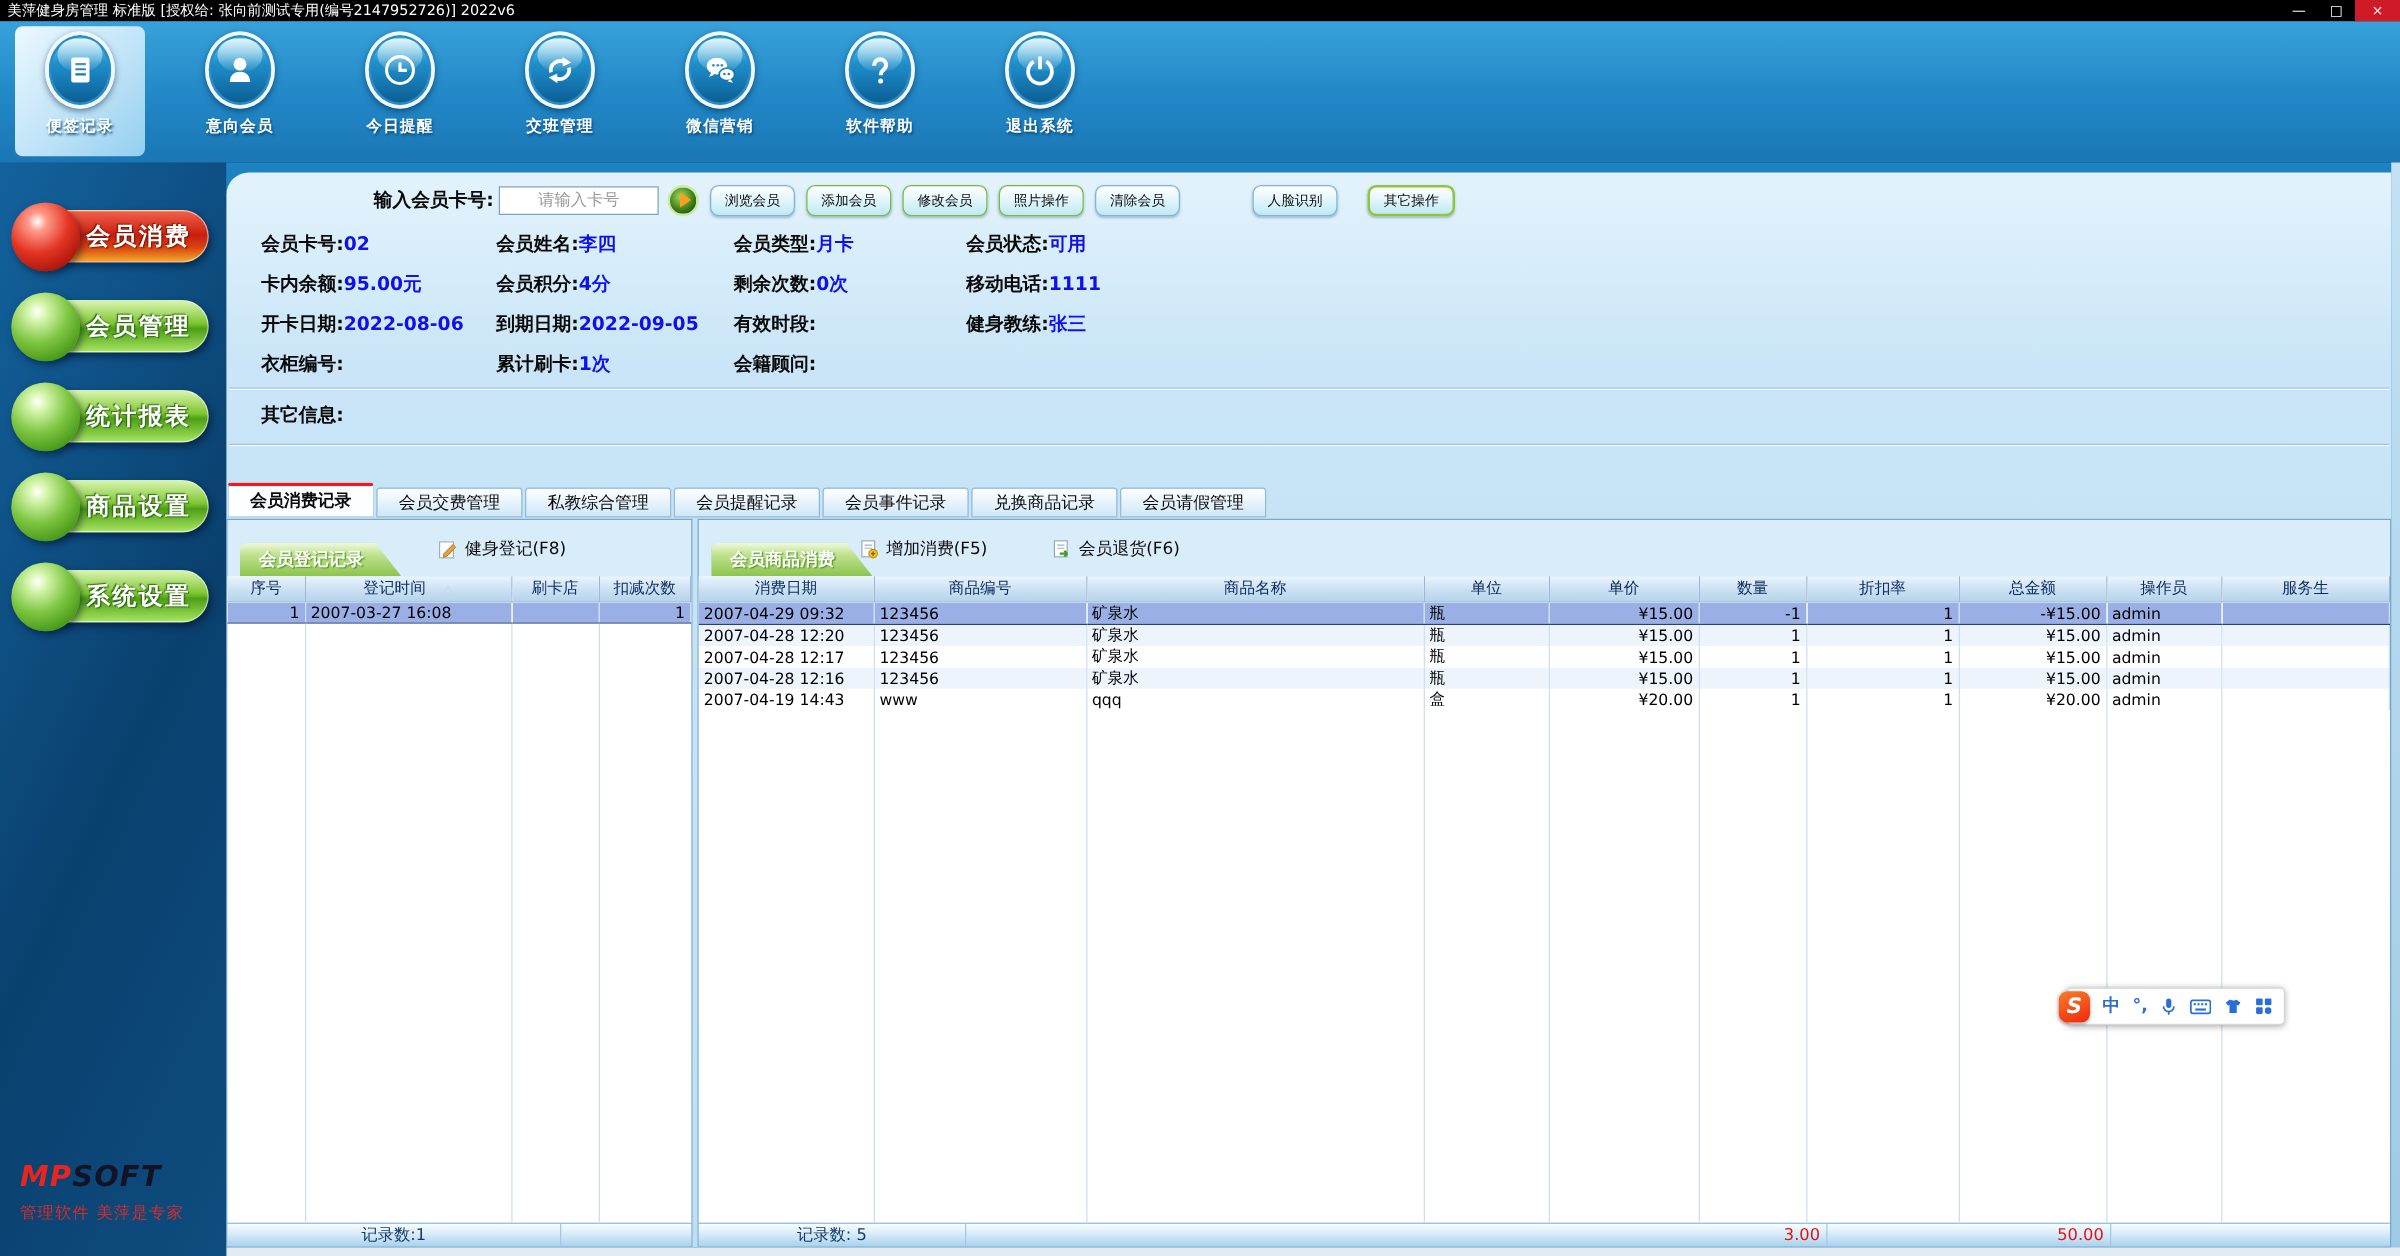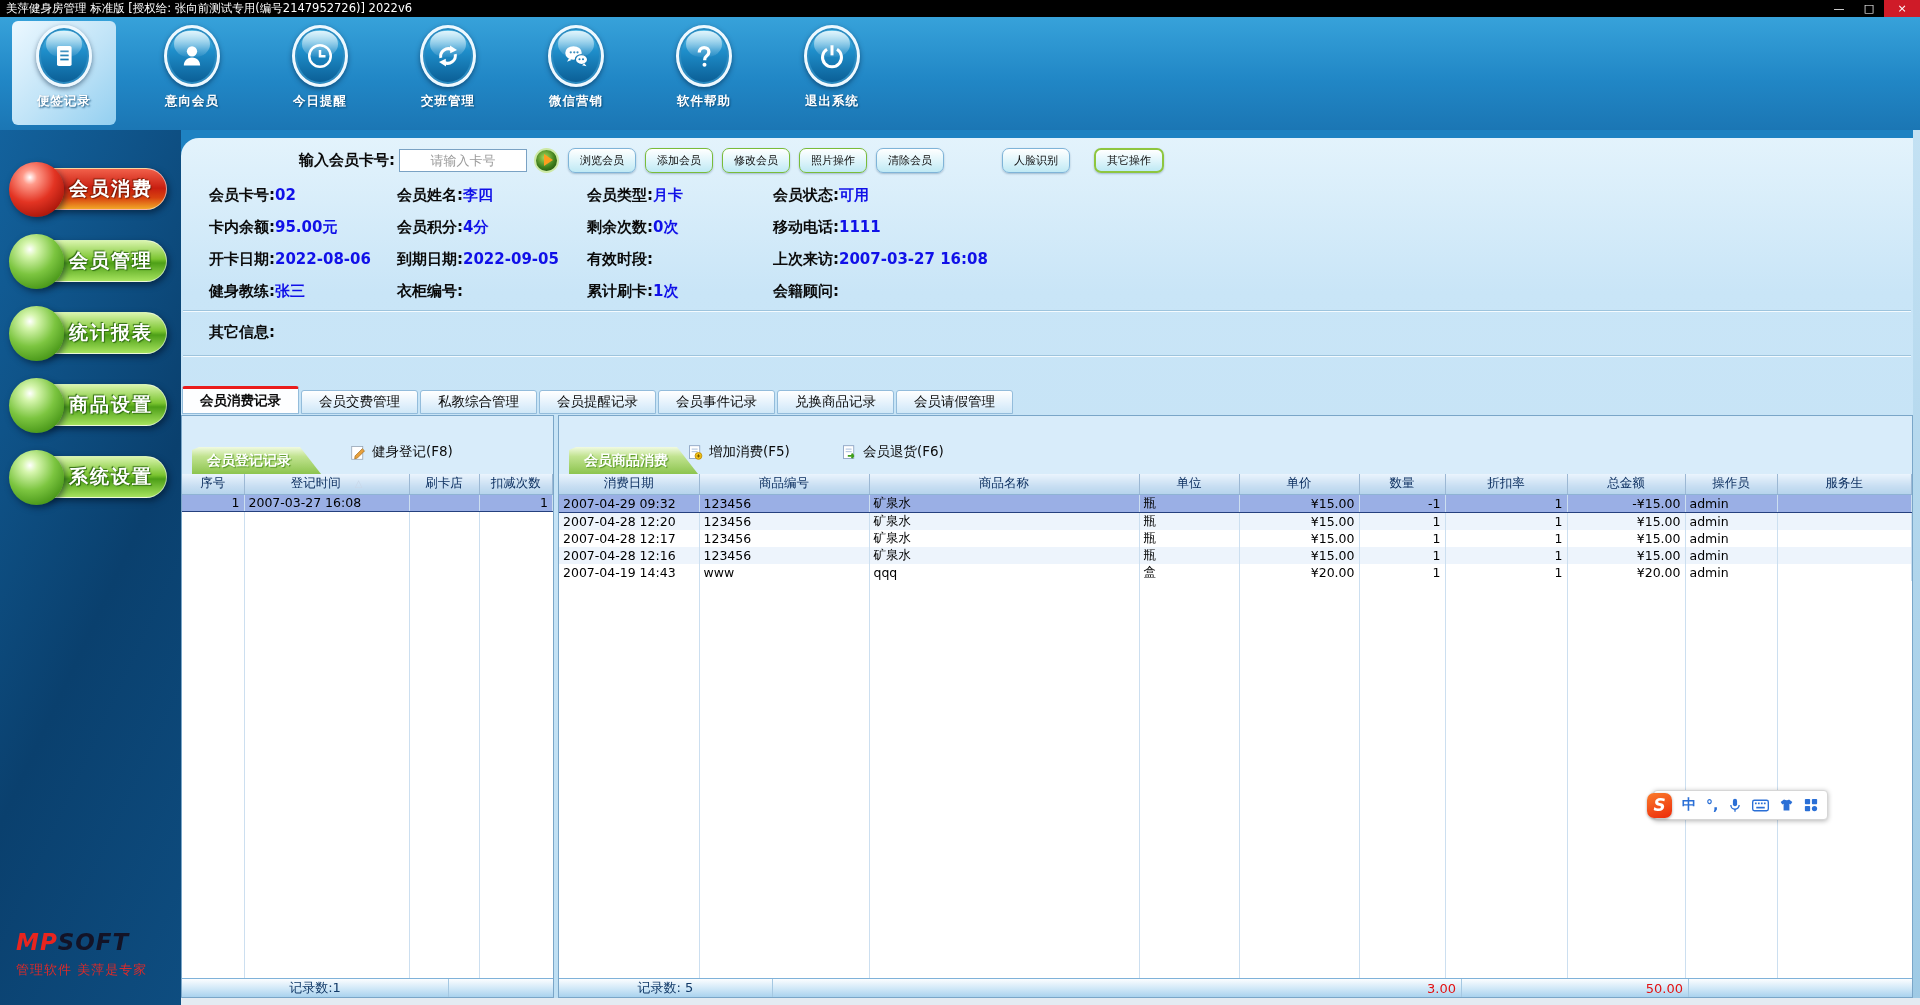--- a/index.html
+++ b/index.html
@@ -92,21 +92,21 @@
   .tab-strip { display:flex; align-items:flex-end; margin-top:29px; height:28px; padding-left:1px; }
   .tab { height:24px; padding:0 17px; margin-right:2px; display:flex; align-items:center; font-size:13.5px;
          color:#0a0a0a; cursor:pointer; border:1px solid #93bcdb; border-radius:3px 3px 0 0;
          background:linear-gradient(180deg,#ffffff,#ddeefb 70%,#cfe7f6);margin-top:12px; }
   .tab.active { height:28px; background:#fdfeff; border-top:3px solid #ea1c1c; font-weight:bold; }
 
   
   .split { position:absolute; left:0; right:0; top:277px; bottom:0; display:flex; gap:4px; }
   .panel { border:1px solid #7aa6c8; background:#d8ecfa; display:flex; flex-direction:column; }
   .panel.left { width:373px; flex:none; } .panel.right { flex:1; }
-  .panel-head { height:58px; position:relative; flex:none; }
+  .panel-head { height:45px; position:relative; flex:none; }
   .folder-tab { position:absolute; left:10px; bottom:0; height:27px; padding:0 30px 0 15px;
                 display:flex; align-items:center; font-size:14px; font-weight:bold; color:#fff;
                 text-shadow:1px 1px 1px #53941f; cursor:pointer;
                 background:linear-gradient(180deg,#f1fae1 0%,#c1e390 35%,#8cc44e 100%);
                 clip-path:polygon(0 3px, 7px 0, calc(100% - 21px) 0, 100% 100%, 0 100%);
                 filter:drop-shadow(0 0 1px #69a636); }
   .link-btn { position:absolute; bottom:13px; display:flex; align-items:center; gap:5px;
               font-size:13.5px; color:#0a0a0a; cursor:pointer; background:none; border:none;
               font-family:"DejaVu Sans",sans-serif; }
   .reg-btn { left:168px; } .add-consume-btn { left:128px; } .return-goods-btn { left:282px; }
@@ -300,21 +300,20 @@
       <div class="info-cell"><span class="lbl">会员姓名:</span><span class="val">李四</span></div>
       <div class="info-cell"><span class="lbl">会员类型:</span><span class="val">月卡</span></div>
       <div class="info-cell"><span class="lbl">会员状态:</span><span class="val">可用</span></div>
       <div class="info-cell"><span class="lbl">卡内余额:</span><span class="val">95.00元</span></div>
       <div class="info-cell"><span class="lbl">会员积分:</span><span class="val">4分</span></div>
       <div class="info-cell"><span class="lbl">剩余次数:</span><span class="val">0次</span></div>
       <div class="info-cell"><span class="lbl">移动电话:</span><span class="val">1111</span></div>
       <div class="info-cell"><span class="lbl">开卡日期:</span><span class="val">2022-08-06</span></div>
       <div class="info-cell"><span class="lbl">到期日期:</span><span class="val">2022-09-05</span></div>
       <div class="info-cell"><span class="lbl">有效时段:</span><span class="val"></span></div>
-      <div class="info-cell"><span class="lbl">上次来访:</span><span class="val">2007-03-27 16:08</span></div>
       <div class="info-cell"><span class="lbl">健身教练:</span><span class="val">张三</span></div>
       <div class="info-cell"><span class="lbl">衣柜编号:</span><span class="val"></span></div>
       <div class="info-cell"><span class="lbl">累计刷卡:</span><span class="val">1次</span></div>
       <div class="info-cell"><span class="lbl">会籍顾问:</span><span class="val"></span></div>
     </div>
 
     <div class="groove"></div>
     <div class="other-row">其它信息:</div>
     <div class="groove"></div>
 

